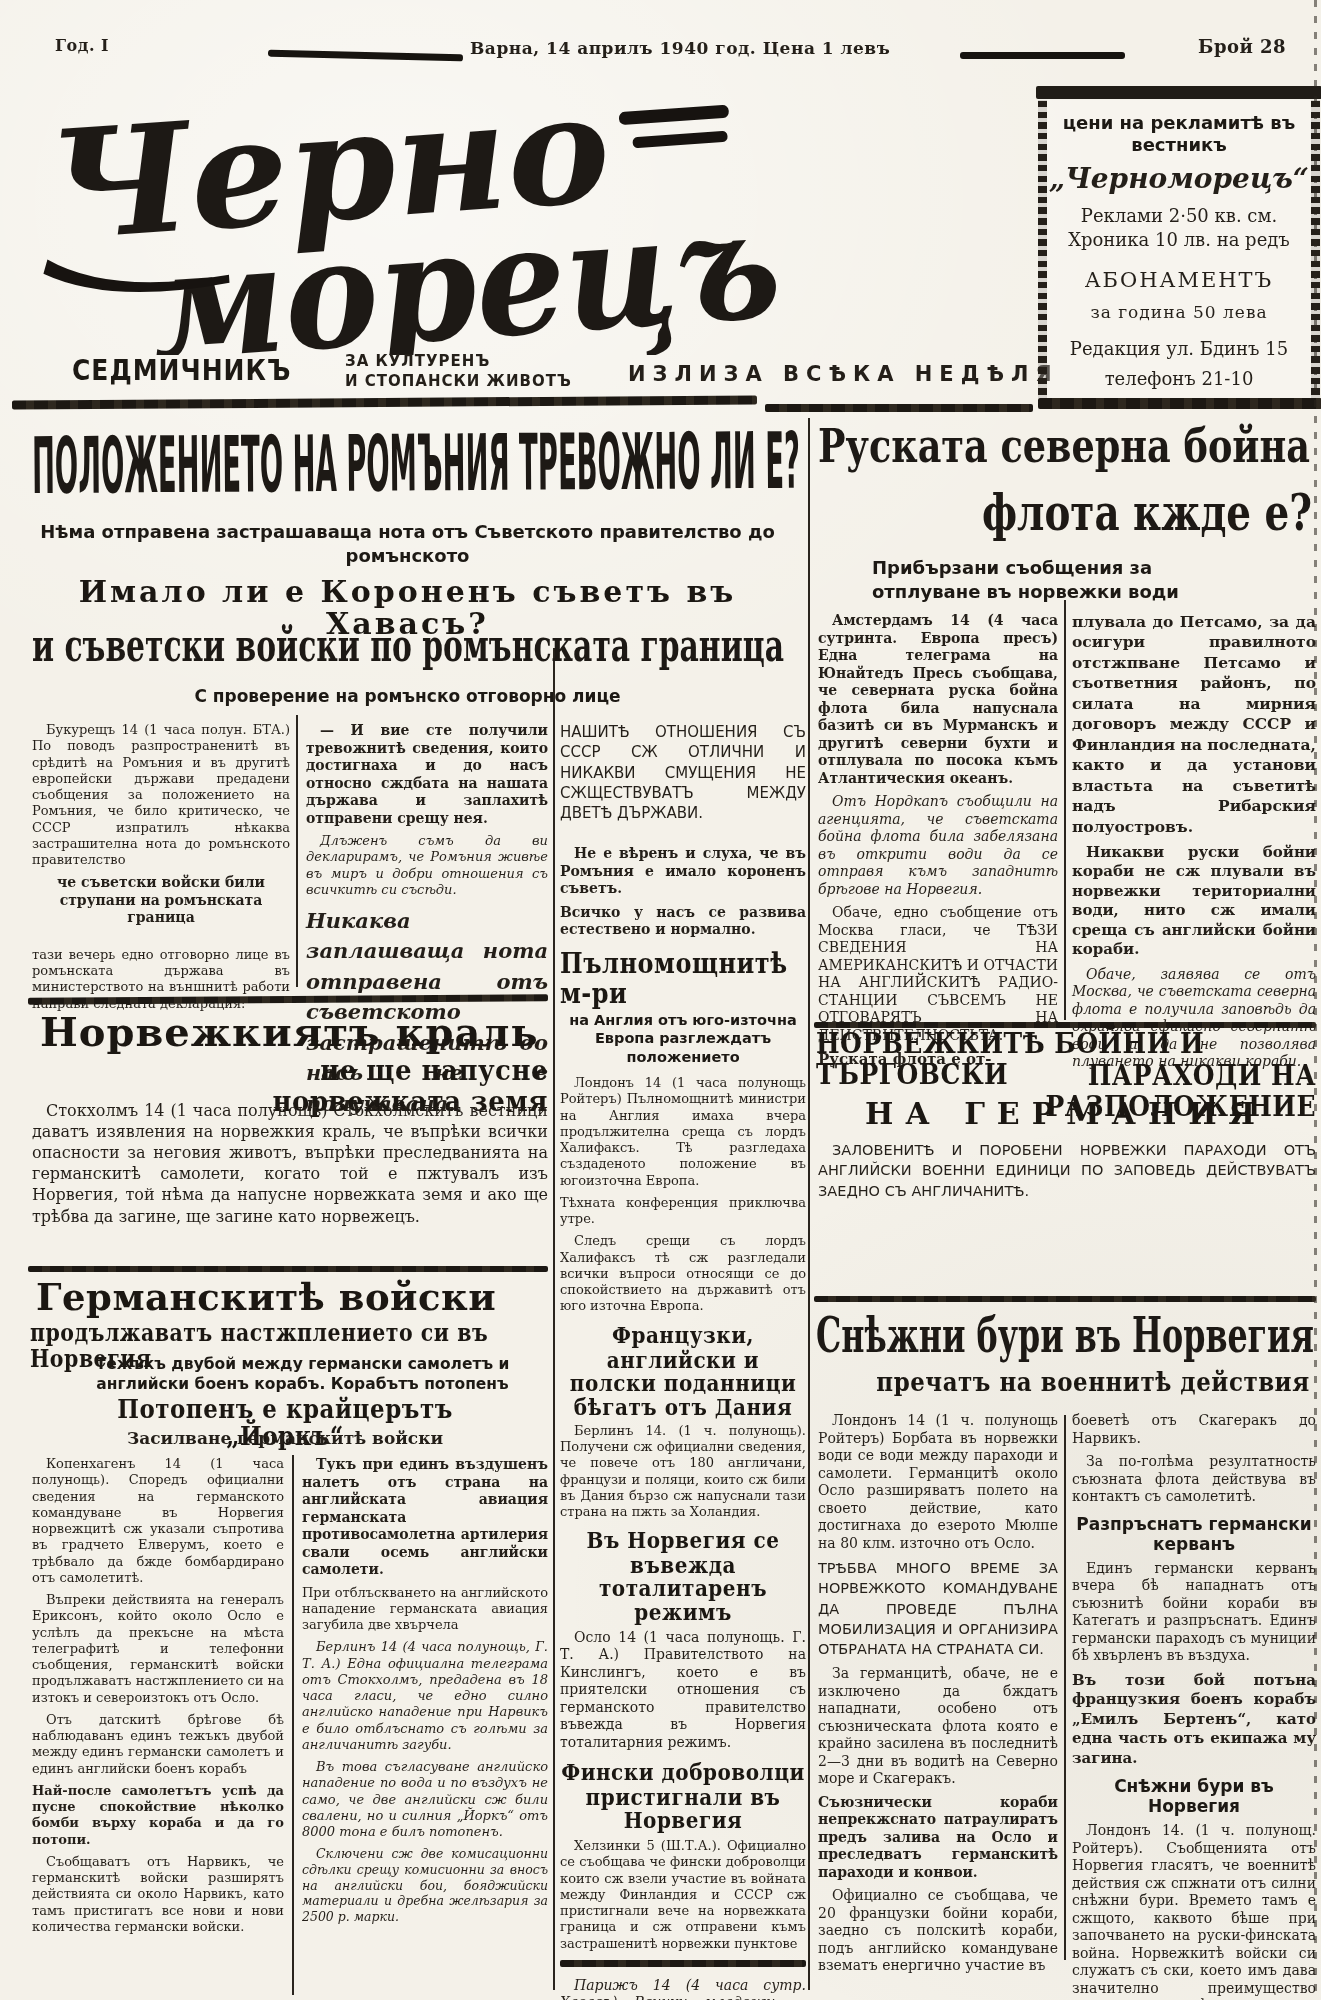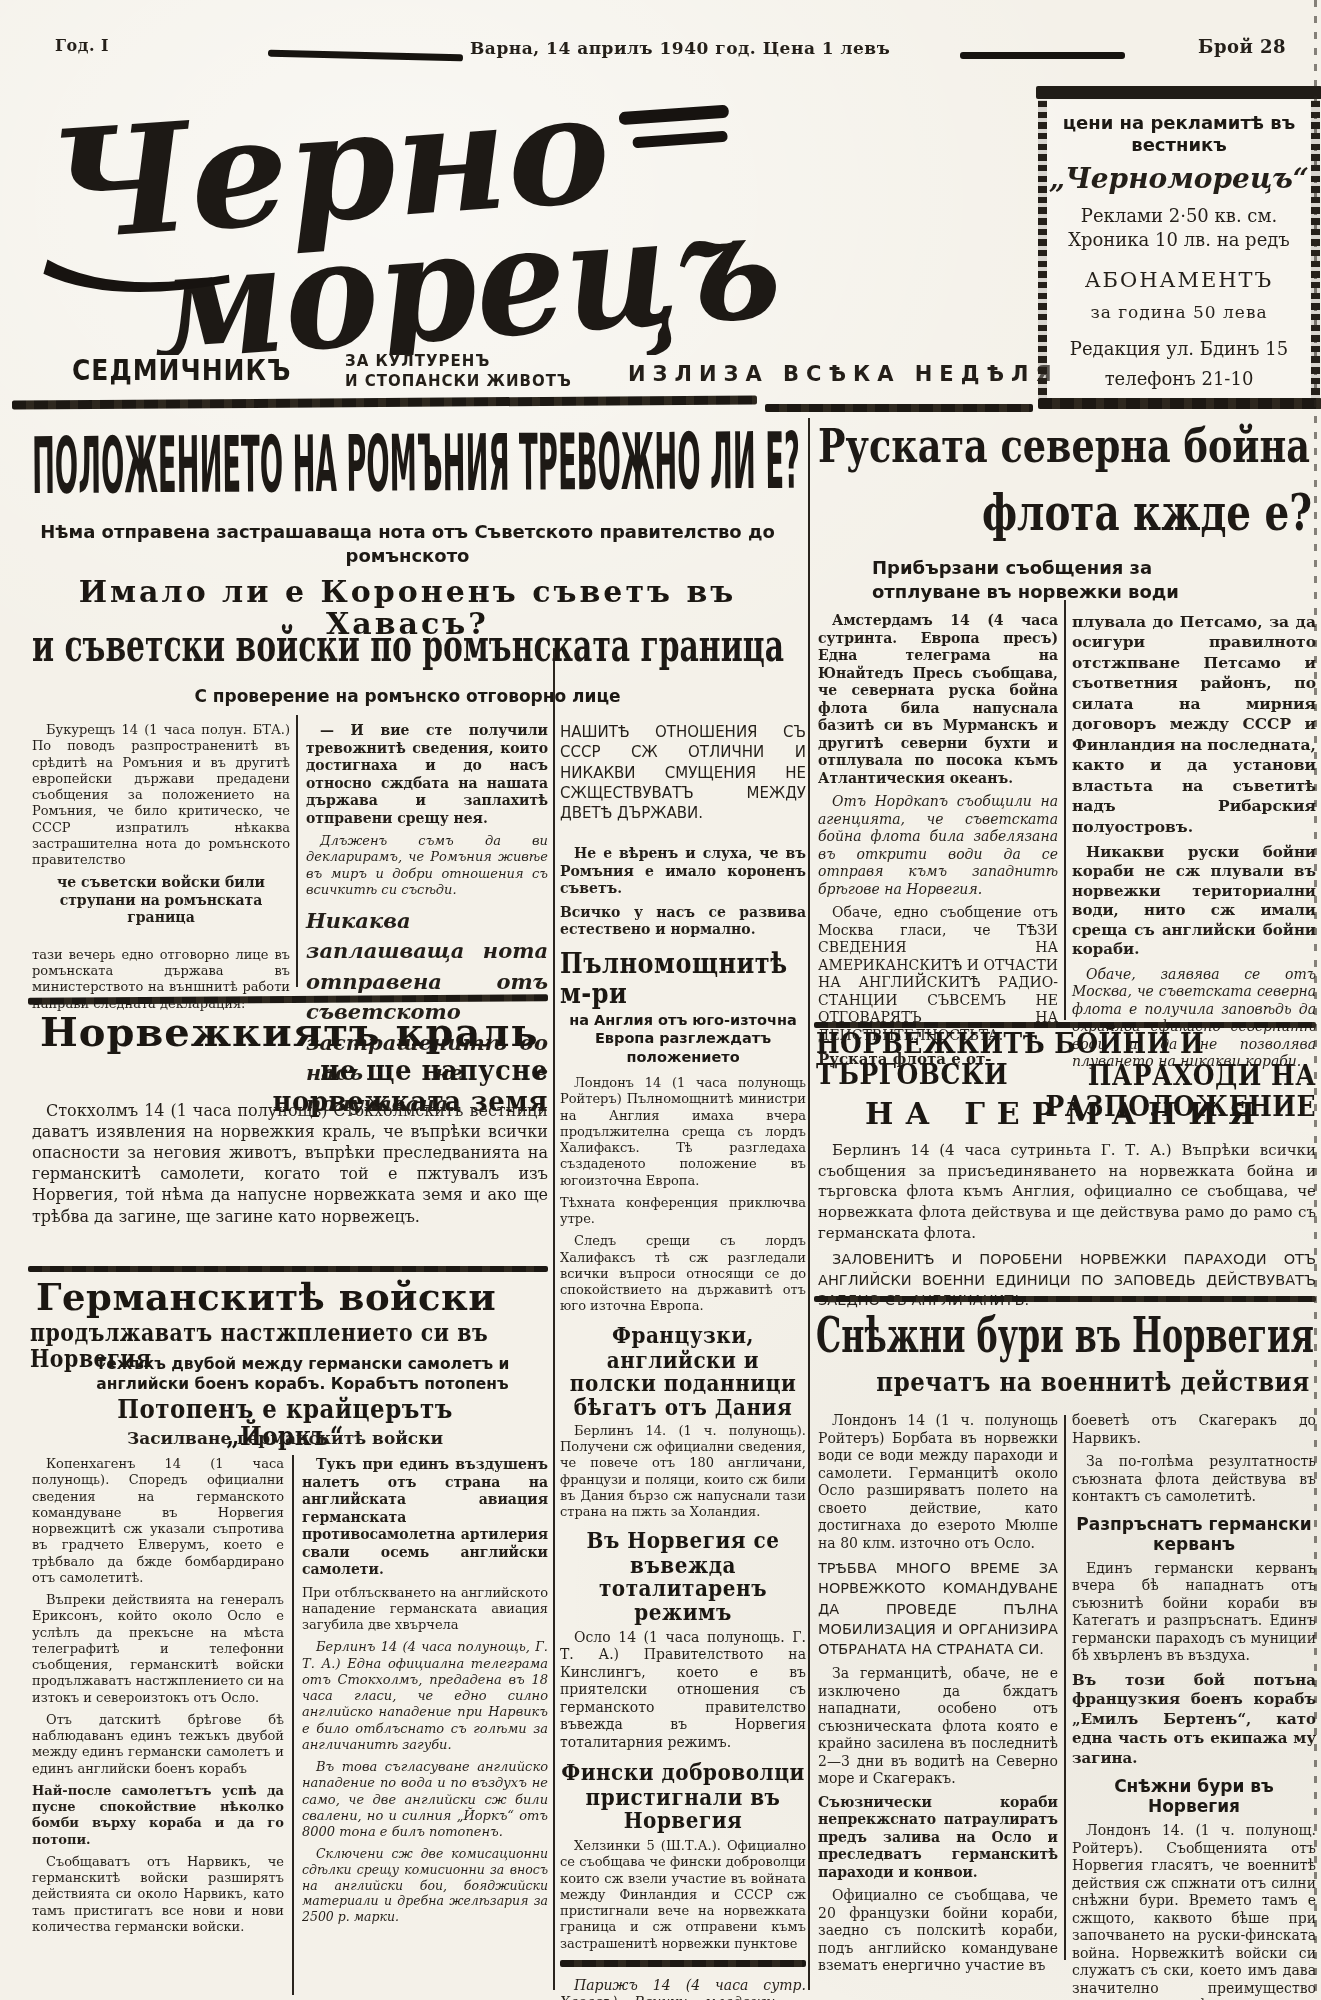--- a/index.html
+++ b/index.html
@@ -197,21 +197,20 @@
     <p class="para b noind" style="font-size:15.5px;line-height:1.32">плувала до Петсамо, за да осигури правилното отстжпване Петсамо и съответния районъ, по силата на мирния договоръ между СССР и Финландия на последната, както и да установи властьта на съветитѣ надъ Рибарския полуостровъ.</p>
     <p class="para b sz15">Никакви руски бойни кораби не сж плували въ норвежки териториални води, нито сж имали среща съ английски бойни кораби.</p>
     <p class="para i sz14">Обаче, заявява се отъ Москва, че съветската северна флота е получила заповѣдь да охранява ефикасно севернитѣ води и да не позволява плуването на никакви кораби.</p>
   </div>
 
   <div class="rule-h rough" style="left:814px;top:1022px;width:502px;height:6px"></div>
   <div class="abs decor-head" style="left:816px;top:1032px;font-size:25px;transform:scaleY(1.15)">НОРВЕЖКИТѢ БОЙНИ И ТЪРГОВСКИ</div>
   <div class="abs decor-head" style="left:816px;top:1064px;width:500px;text-align:right;font-size:25px;transform:scaleY(1.15)">ПАРАХОДИ НА РАЗПОЛОЖЕНИЕ</div>
   <div class="abs decor-head centered" style="left:816px;top:1098px;width:500px;font-size:30px;letter-spacing:12px">НА ГЕРМАНИЯ</div>
   <div class="abs" style="left:818px;top:1140px;width:498px">
-    <p class="para sz15" style="line-height:1.38">Берлинъ 14 (4 часа сутриньта Г. Т. А.) Въпрѣки всички съобщения за присъединяването на норвежката бойна и търговска флота къмъ Англия, официално се съобщава, че норвежката флота действува и ще действува рамо до рамо съ германската флота.</p>
     <p class="para caps" style="font-size:14.5px;line-height:1.4">ЗАЛОВЕНИТѢ И ПОРОБЕНИ НОРВЕЖКИ ПАРАХОДИ ОТЪ АНГЛИЙСКИ ВОЕННИ ЕДИНИЦИ ПО ЗАПОВЕДЬ ДЕЙСТВУВАТЪ ЗАЕДНО СЪ АНГЛИЧАНИТѢ.</p>
   </div>
 
   <div class="rule-h rough" style="left:814px;top:1296px;width:502px;height:6px"></div>
   <svg class="abs" style="left:814px;top:1304px" width="505" height="62" viewBox="0 0 505 62">
     <text x="2" y="48" font-family="DejaVu Serif" font-weight="bold" font-size="48" textLength="498" lengthAdjust="spacingAndGlyphs">Снѣжни бури въ Норвегия</text>
   </svg>
   <div class="abs decor-head" style="left:870px;top:1370px;width:446px;text-align:center;font-size:23px;transform:scaleY(1.1)">пречатъ на военнитѣ действия</div>
 
   <div class="abs" style="left:818px;top:1412px;width:240px">

